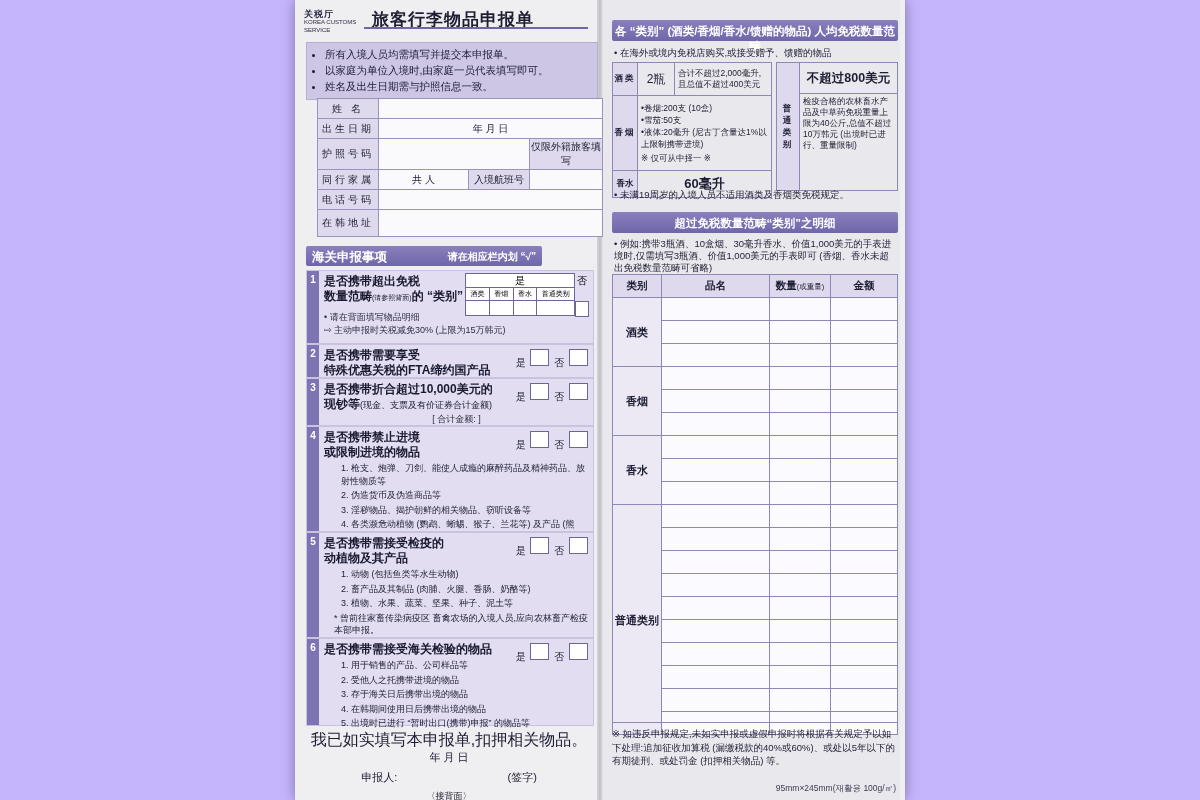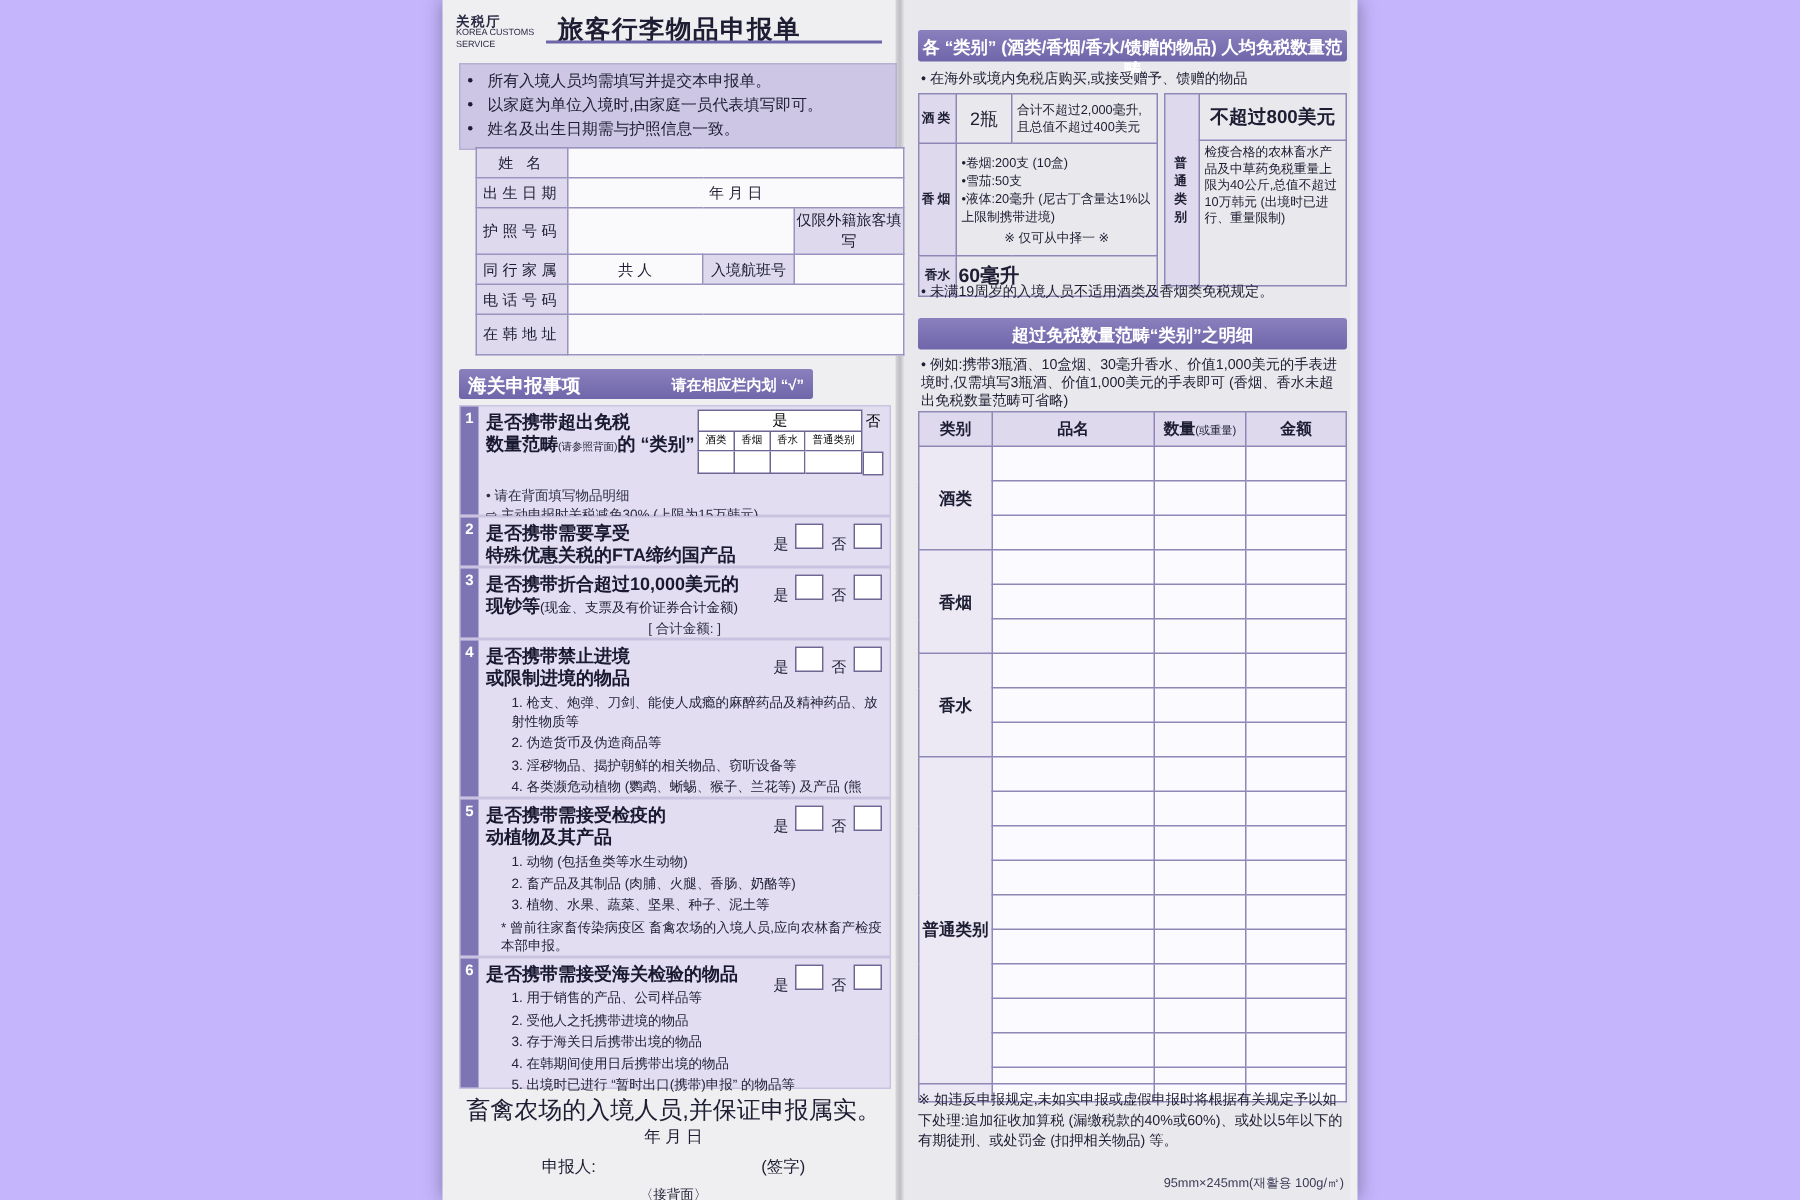--- a/index.html
+++ b/index.html
@@ -159,21 +159,21 @@
       <span class="t2">请在相应栏内划 “√”</span>
     </div>
 
     <div class="q" style="top:270px;height:72px">
       <div class="qnum">1</div>
       <div class="qbody">
         <div class="qt"><span>是否携带超出免税</span></div>
         <div class="qt">
           <span>数量范畴</span><span style="font-size:7px;font-weight:normal">(请参照背面)</span><span>的 “类别”</span>
         </div>
-        <div class="qsmall" style="margin-top:18px">• 请在背面填写物品明细</div>
+        <div class="qsmall" style="margin-top:6px">• 请在背面填写物品明细</div>
         <div class="qsmall">⇨ 主动申报时关税减免30% (上限为15万韩元)</div>
       </div>
       <div style="position:absolute;right:4px;top:2px;width:124px">
         <div style="display:flex;align-items:center;">
           <div style="flex:1;text-align:center;font-size:10px;border:1px solid #6d6594;background:#fff;height:13px;line-height:13px">是</div>
           <div style="width:14px;text-align:center;font-size:10px;">否</div>
         </div>
         <div style="display:flex;">
           <div style="flex:1;display:flex;">
             <div style="flex:1;font-size:7px;text-align:center;border:1px solid #6d6594;border-top:0;background:#fff;height:12px;line-height:12px">酒类</div>
@@ -275,21 +275,21 @@
         <div class="ol">5. 出境时已进行 “暂时出口(携带)申报” 的物品等</div>
       </div>
       <div class="yesno">
         <span>是</span>
         <span class="bx cbL"></span>
         <span>否</span>
         <span class="bx cbL"></span>
       </div>
     </div>
 
-    <div class="footer" style="top:730px">畜禽农场的入境人员,并保证申报属实。</div>
+    <div class="footer" style="top:730px">我已如实填写本申报单,扣押相关物品。</div>
     <div class="footer sigrow" style="top:750px">年          月          日</div>
     <div class="footer sigrow" style="top:770px;display:flex;justify-content:space-around">
       <span>申报人:</span>
       <span>(签字)</span>
     </div>
     <div class="footer" style="top:790px;font-size:9px">〈接背面〉</div>
   </div>
 
   <div class="col right">
 
@@ -305,26 +305,26 @@
         <td class="vlab" rowspan="1" style="height:28px">酒类</td>
         <td style="width:34px;text-align:center;font-size:12px;font-weight:normal">2瓶</td>
         <td style="padding:2px 3px;line-height:11px">合计不超过2,000毫升,且总值不超过400美元</td>
       </tr>
       <tr>
         <td class="vlab" style="height:70px">香烟</td>
         <td colspan="2" style="padding:2px 3px;line-height:12px">
           <div>•卷烟:200支 (10盒)</div>
           <div>•雪茄:50支</div>
           <div>•液体:20毫升 (尼古丁含量达1%以上限制携带进境)</div>
-          <div style="text-align:center;margin-top:2px">※ 仅可从中择一 ※</div>
+          <div style="text-align:left;margin-top:2px">※ 仅可从中择一 ※</div>
         </td>
       </tr>
       <tr>
         <td class="vlab" style="height:22px;letter-spacing:0">香水</td>
-        <td colspan="2" style="text-align:left;font-size:13px;font-weight:bold">60毫升</td>
+        <td colspan="2" style="text-align:center;font-size:13px;font-weight:bold">60毫升</td>
       </tr>
     </tbody>
       </table>
 
     <table class="gtab" style="top:62px;left:170px;width:122px">
       <tbody>
           <tr>
         <td class="vlab" style="width:20px" rowspan="2"><span>普通类别</span></td>
         <td style="text-align:center;font-size:12.5px;font-weight:bold;height:28px">不超过800美元</td>
       </tr>

